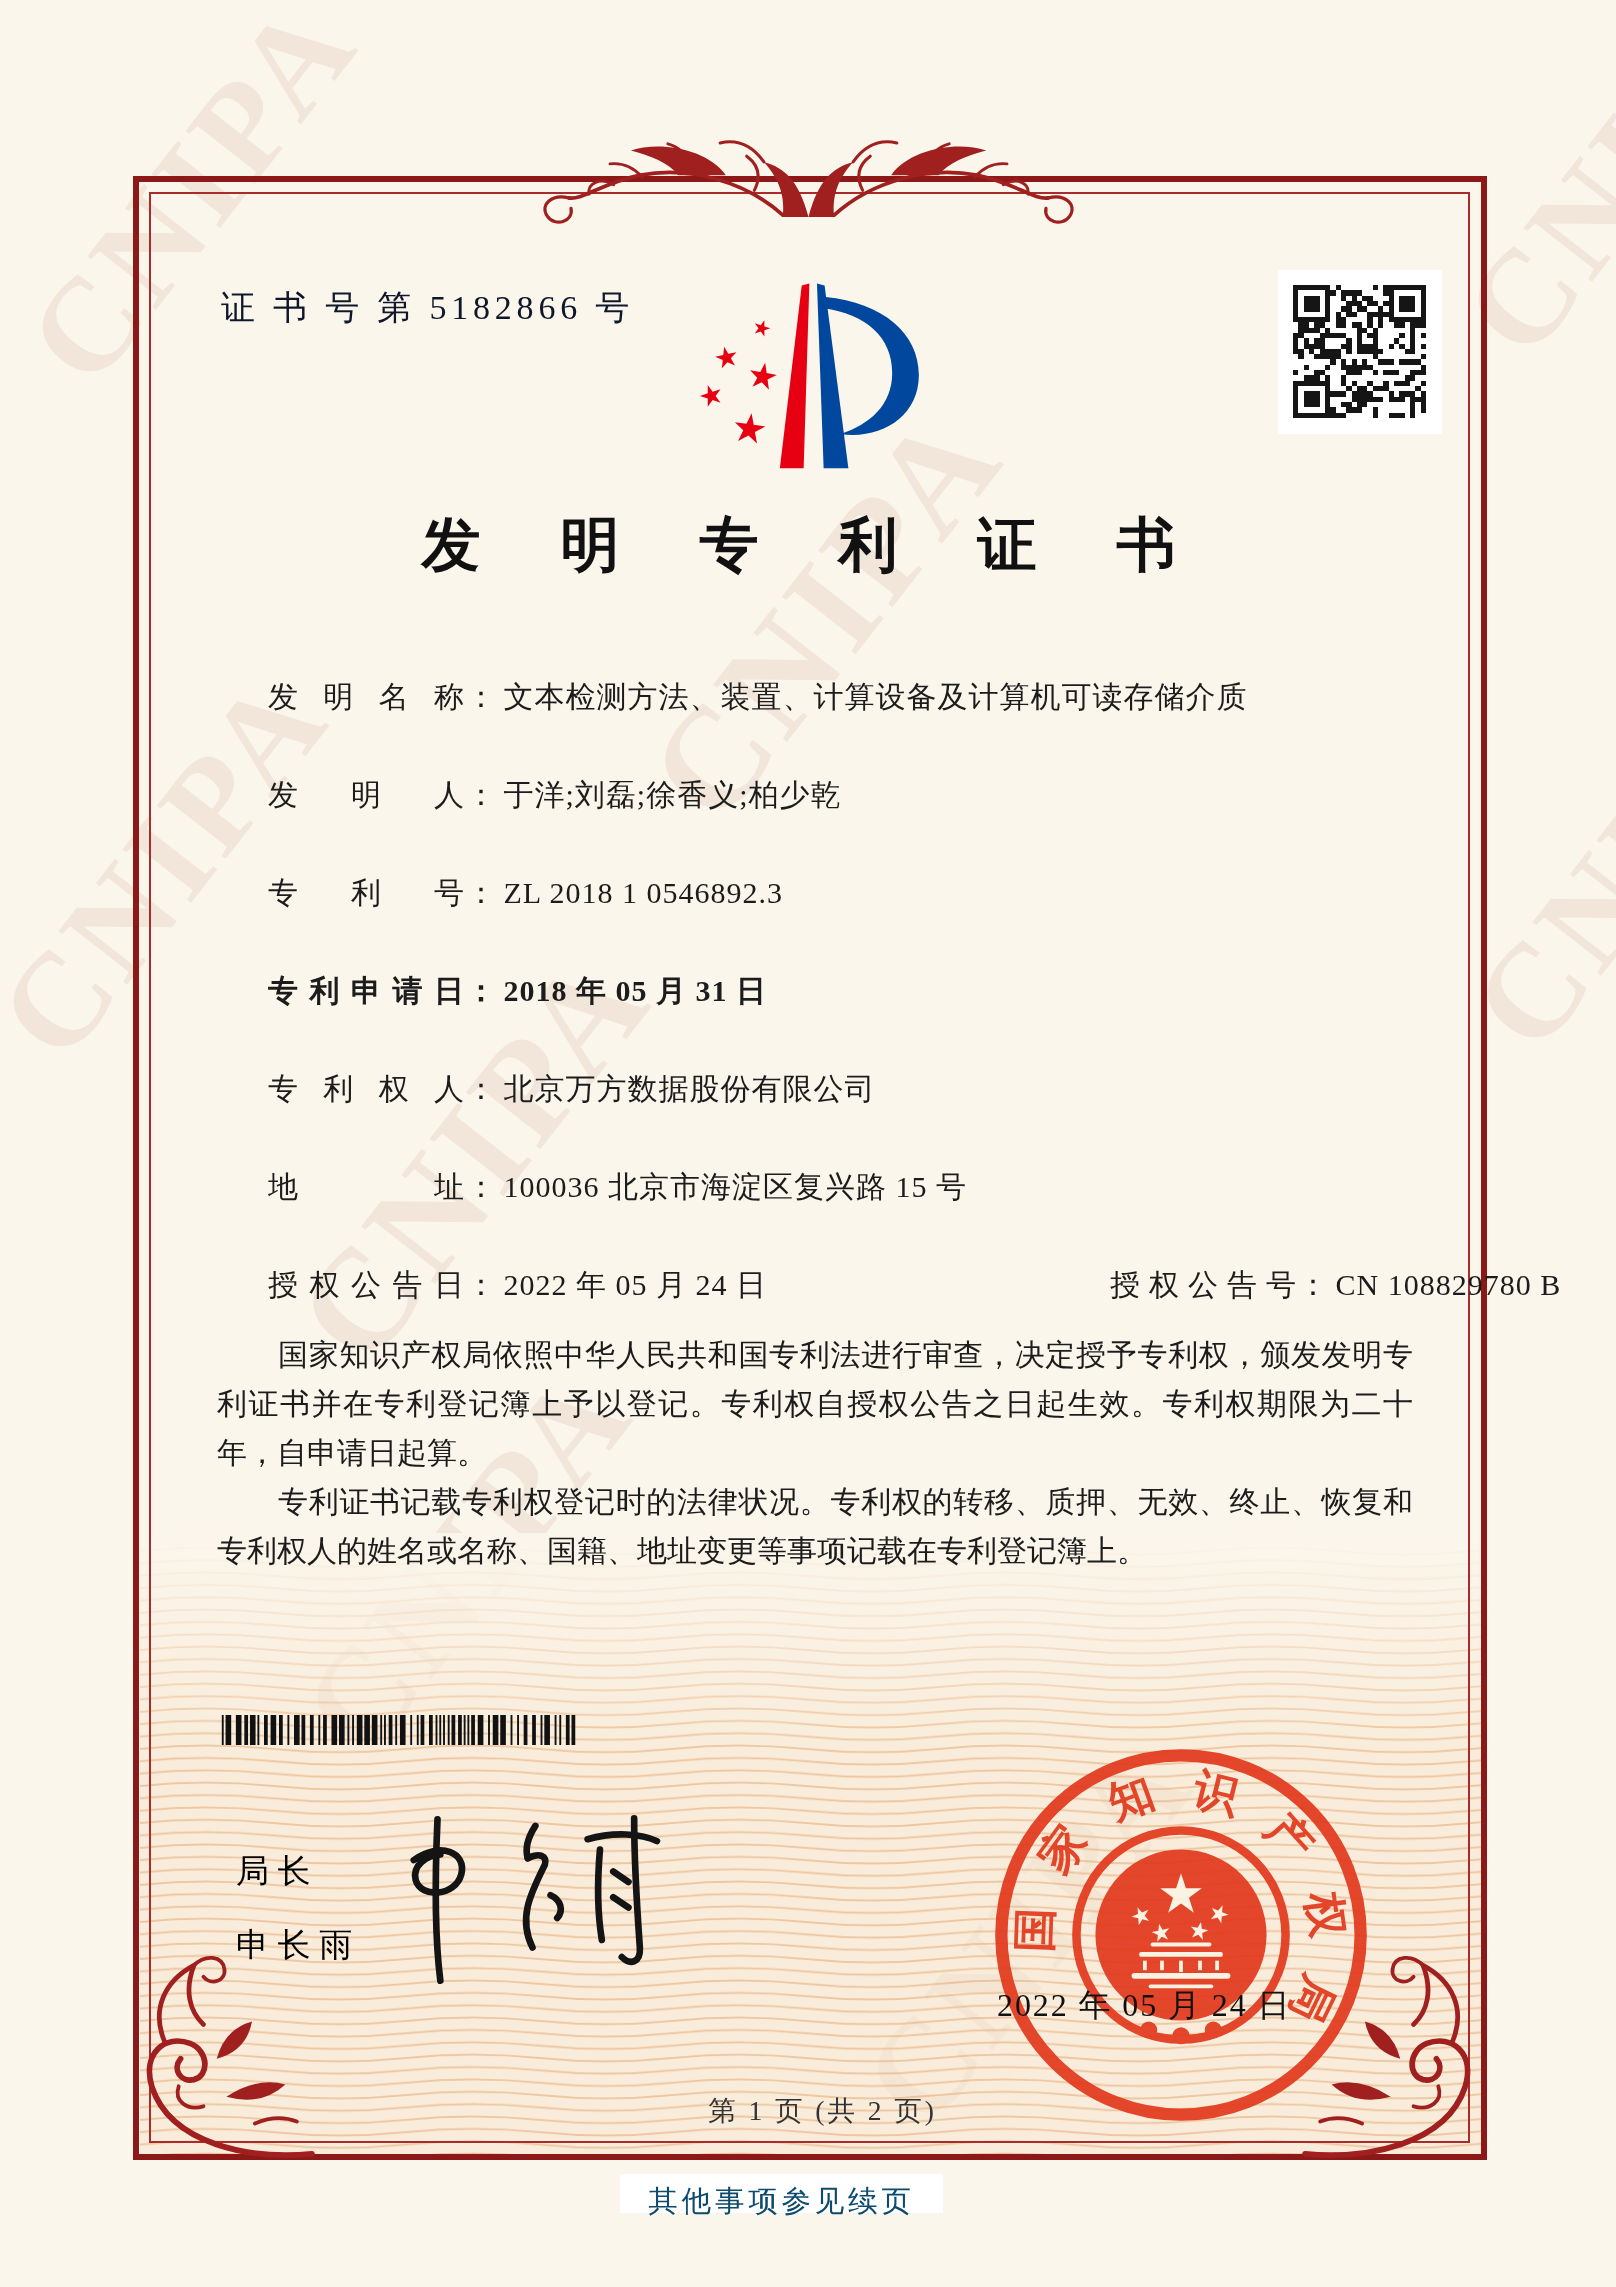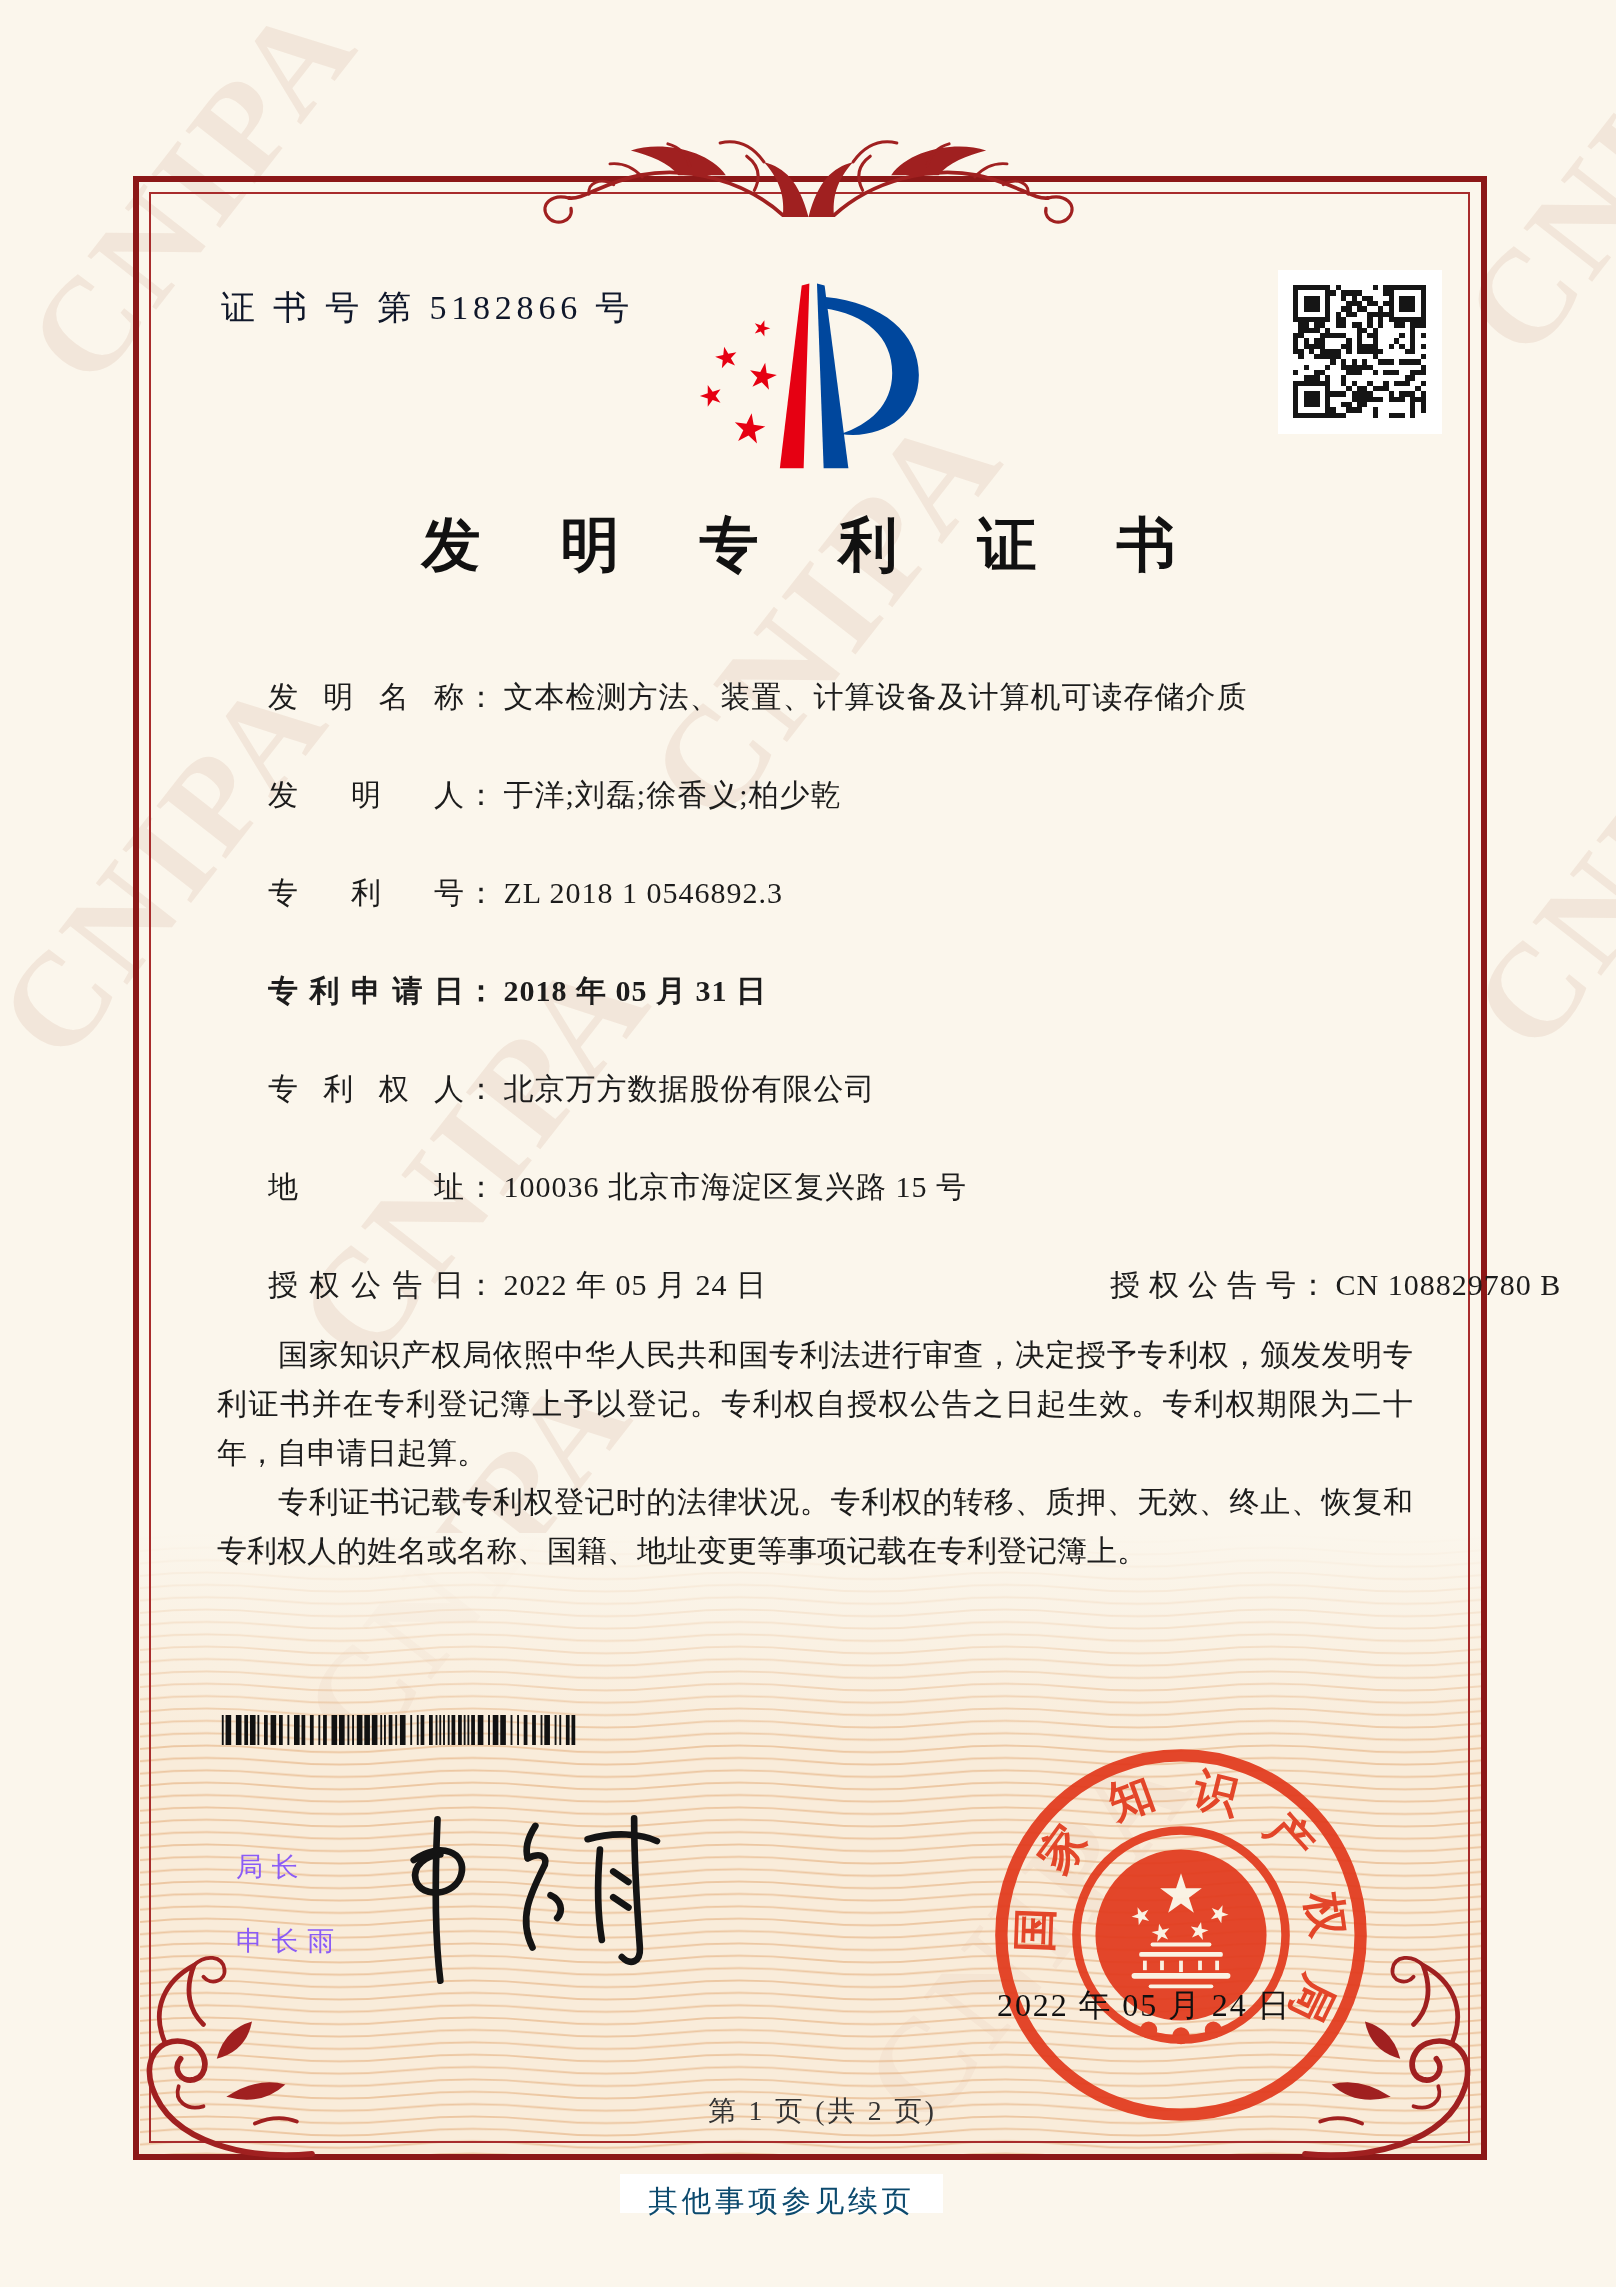--- a/index.html
+++ b/index.html
@@ -16,21 +16,21 @@
   .frow{position:absolute;left:224px;font-size:30px;white-space:nowrap;}
   .lbl{display:inline-block;width:196px;text-align:justify;text-align-last:justify;vertical-align:bottom;margin-left:44px;}
   .col{display:inline-block;margin:0 7.6px 0 1.9px;}
   .val{letter-spacing:1px;}
   .pair2{position:absolute;left:842px;top:0;}
   .body-text{position:absolute;left:217px;top:1330px;width:1196px;font-size:30px;line-height:49px;text-align:justify;}
   .body-text p{margin:0;text-indent:61px;}
   .waveband-fade{position:absolute;left:140px;top:1533px;width:1342px;height:219px;
                  background:linear-gradient(180deg,#fbf6ec 0%,rgba(251,246,236,0) 100%);}
   .qrbox{position:absolute;left:1278px;top:270px;width:164px;height:164px;background:#ffffff;}
-  .signer{position:absolute;left:236px;font-size:27px;letter-spacing:8.6px;color:#8b5cf6;
+  .signer{position:absolute;left:236px;font-size:33px;letter-spacing:8.6px;color:#000000;
           font-family:"Liberation Sans","DejaVu Sans",sans-serif;font-weight:500;}
   .sealdate{position:absolute;left:997px;top:1984px;width:314px;font-size:32px;letter-spacing:1.9px;color:#101010;white-space:nowrap;}
   .pageinfo{position:absolute;left:14px;top:2092px;width:1617px;text-align:center;font-size:27.6px;letter-spacing:2.9px;color:#333;}
   .notebox{position:absolute;left:620px;top:2174px;width:323px;height:39px;background:#ffffff;
            text-align:center;line-height:55px;font-size:29.5px;letter-spacing:3.8px;color:#0c4a6e;}
 </style>
 </head>
 <body>
 
 <div class="page">

